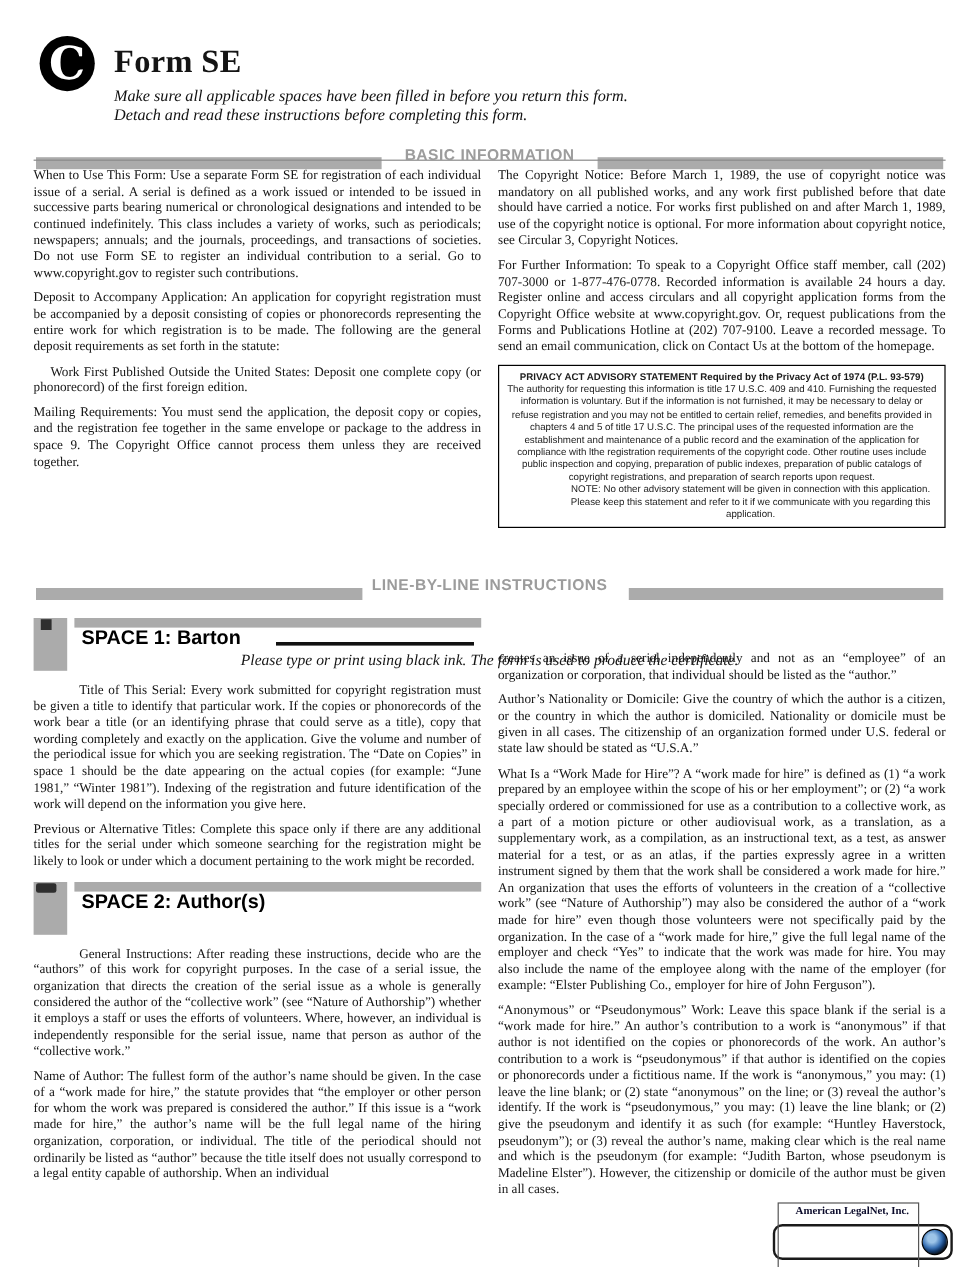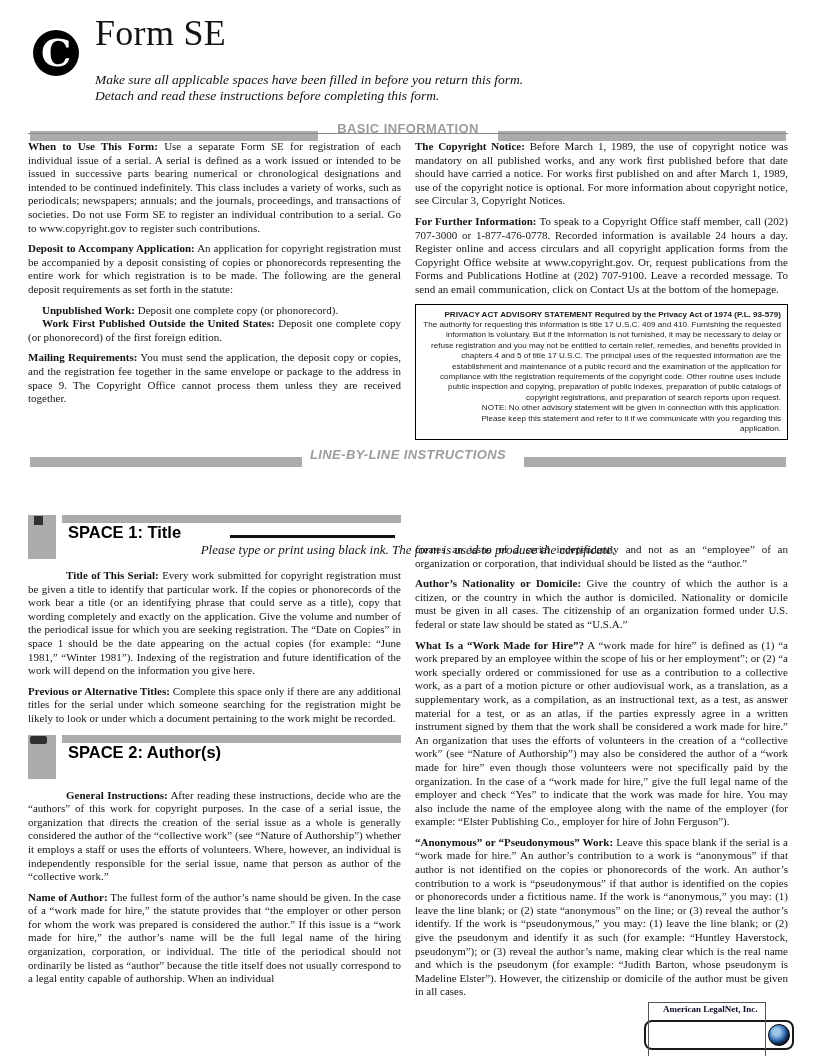--- a/index.html
+++ b/index.html
@@ -4,50 +4,50 @@
 <style>
   html,body{margin:0;padding:0;background:#ffffff;}
   .page{position:relative;width:816px;height:1056px;background:#fff;overflow:hidden;
         font-family:"Liberation Serif",serif;color:#141414;}
 
   
   .logo{position:absolute;left:33px;top:30px;width:46px;height:46px;background:#000;border-radius:50%;}
   .logo .c{position:absolute;left:0;width:100%;top:0;text-align:center;color:#fff;
            font-family:"DejaVu Serif",serif;font-weight:bold;font-size:38px;line-height:46px;}
   .logo .dot{position:absolute;left:25px;top:18px;width:11px;height:11px;background:#000;border-radius:50%;}
-  .form-title{position:absolute;left:95px;top:12px;font-size:36px;font-weight:normal;letter-spacing:0.3px;}
+  .form-title{position:absolute;left:95px;top:36px;font-size:27px;font-weight:bold;letter-spacing:0.3px;}
   .taglines{position:absolute;left:95px;top:72px;font-style:italic;font-size:13.5px;line-height:15.5px;color:#111;}
 
   
   .band{position:absolute;left:28px;width:760px;height:22px;}
   .band-label{position:relative;z-index:2;text-align:center;color:#9c9c9c;
               font-family:"Liberation Sans",sans-serif;font-weight:bold;font-size:13px;letter-spacing:0.4px;}
   .band-bar{position:absolute;top:10px;height:10px;background:#ababab;}
   .band-bar.l{left:2px;}
   .band-bar.r{right:2px;}
   #band-basic{top:103px;margin-top:18px;}
-  #band-lbl{top:447px;font-style:italic;}
+  #band-lbl{top:480px;}
   .hairline{position:absolute;left:28px;width:760px;top:133px;height:1px;background:#8a8a8a;}
 
   
   .cols{position:absolute;left:28px;width:760px;display:flex;gap:14px;}
   #cols-basic{top:140px;}
   #cols-lbl{top:513px;}
   .col{width:373px;font-size:11px;line-height:13.6px;text-align:justify;}
   .para{margin:0 0 7px 0;}
-  .para strong{font-weight:bold;}
+  .para strong{font-weight:normal;}
   .indent-lg{text-indent:38px;}
   .sub{text-indent:14px;margin-bottom:0;}
   .gap-top{margin-top:7px;}
   .rcol2{padding-top:30px;box-sizing:border-box;}
 
   
   .privacy-box{border:1px solid #000;margin-top:6px;padding:5px 6px;
                font-family:"Liberation Sans",sans-serif;font-size:8.1px;line-height:10.4px;
-               text-align:right;color:#1c1c1c;}
+               text-align:center;color:#1c1c1c;}
   .pv-title{display:block;font-weight:bold;}
   .pv-note{display:block;margin-left:48px;}
 
   
   .note-italic{position:absolute;left:0;top:506px;width:816px;text-align:center;
                font-style:italic;font-size:13px;margin-top:36px;}
   .black-rule{position:absolute;left:230px;top:535px;width:165px;height:3px;background:#111;}
 
   
   .space-header{position:relative;height:46px;margin-bottom:10px;text-align:left;}
@@ -87,21 +87,20 @@
     <div class="band-bar l" style="width:288px"></div>
     <div class="band-label">BASIC INFORMATION</div>
     <div class="band-bar r" style="width:288px"></div>
   </div>
   <div class="hairline"></div>
 
   <div class="cols" id="cols-basic">
     <div class="col">
       <p class="para"><strong>When to Use This Form:</strong> <span>Use a separate Form SE for registration of each individual issue of a serial. A serial is defined as a work issued or intended to be issued in successive parts bearing numerical or chronological designations and intended to be continued indefinitely. This class includes a variety of works, such as periodicals; newspapers; annuals; and the journals, proceedings, and transactions of societies. Do not use Form SE to register an individual contribution to a serial. Go to www.copyright.gov to register such contributions.</span></p>
       <p class="para"><strong>Deposit to Accompany Application:</strong> <span>An application for copyright registration must be accompanied by a deposit consisting of copies or phonorecords representing the entire work for which registration is to be made. The following are the general deposit requirements as set forth in the statute:</span></p>
-      <p class="para sub"><strong>Unpublished Work:</strong> <span>Deposit one complete copy (or phonorecord).</span></p>
       <p class="para sub"><strong>Work First Published Outside the United States:</strong> <span>Deposit one complete copy (or phonorecord) of the first foreign edition.</span></p>
       <p class="para gap-top"><strong>Mailing Requirements:</strong> <span>You must send the application, the deposit copy or copies, and the registration fee together in the same envelope or package to the address in space 9. The Copyright Office cannot process them unless they are received together.</span></p>
     </div>
     <div class="col">
       <p class="para"><strong>The Copyright Notice:</strong> <span>Before March 1, 1989, the use of copyright notice was mandatory on all published works, and any work first published before that date should have carried a notice. For works first published on and after March 1, 1989, use of the copyright notice is optional. For more information about copyright notice, see Circular 3, Copyright Notices.</span></p>
       <p class="para"><strong>For Further Information:</strong> <span>To speak to a Copyright Office staff member, call (202) 707-3000 or 1-877-476-0778. Recorded information is available 24 hours a day. Register online and access circulars and all copyright application forms from the Copyright Office website at www.copyright.gov. Or, request publications from the Forms and Publications Hotline at (202) 707-9100. Leave a recorded message. To send an email communication, click on Contact Us at the bottom of the homepage.</span></p>
       <div class="privacy-box">
         <strong class="pv-title">PRIVACY ACT ADVISORY STATEMENT Required by the Privacy Act of 1974 (P.L. 93-579)</strong>
         <span>The authority for requesting this information is title 17 U.S.C. 409 and 410. Furnishing the requested information is voluntary. But if the information is not furnished, it may be necessary to delay or refuse registration and you may not be entitled to certain relief, remedies, and benefits provided in chapters 4 and 5 of title 17 U.S.C. The principal uses of the requested information are the establishment and maintenance of a public record and the examination of the application for compliance with lthe registration requirements of the copyright code. Other routine uses include public inspection and copying, preparation of public indexes, preparation of public catalogs of copyright registrations, and preparation of search reports upon request.</span>
         <span class="pv-note">NOTE: No other advisory statement will be given in connection with this application. Please keep this statement and refer to it if we communicate with you regarding this application.</span>
@@ -118,21 +117,21 @@
   <div class="black-rule"></div>
 
   <div class="cols" id="cols-lbl">
     <div class="col">
 
       <div class="space-header">
         <div class="shicon">
             <span class="glyph1"></span>
           </div>
         <div class="shbar"></div>
-        <div class="shtext">SPACE 1: Title</div>
+        <div class="shtext">SPACE 1: Barton</div>
       </div>
       <p class="para indent-lg"><strong>Title of This Serial:</strong> <span>Every work submitted for copyright registration must be given a title to identify that particular work. If the copies or phonorecords of the work bear a title (or an identifying phrase that could serve as a title), copy that wording completely and exactly on the application. Give the volume and number of the periodical issue for which you are seeking registration. The “Date on Copies” in space 1 should be the date appearing on the actual copies (for example: “June 1981,” “Winter 1981”). Indexing of the registration and future identification of the work will depend on the information you give here.</span></p>
       <p class="para"><strong>Previous or Alternative Titles:</strong> <span>Complete this space only if there are any additional titles for the serial under which someone searching for the registration might be likely to look or under which a document pertaining to the work might be recorded.</span></p>
 
       <div class="space-header">
         <div class="shicon">
             <span class="glyph2"></span>
           </div>
         <div class="shbar"></div>
         <div class="shtext">SPACE 2: Author(s)</div>

